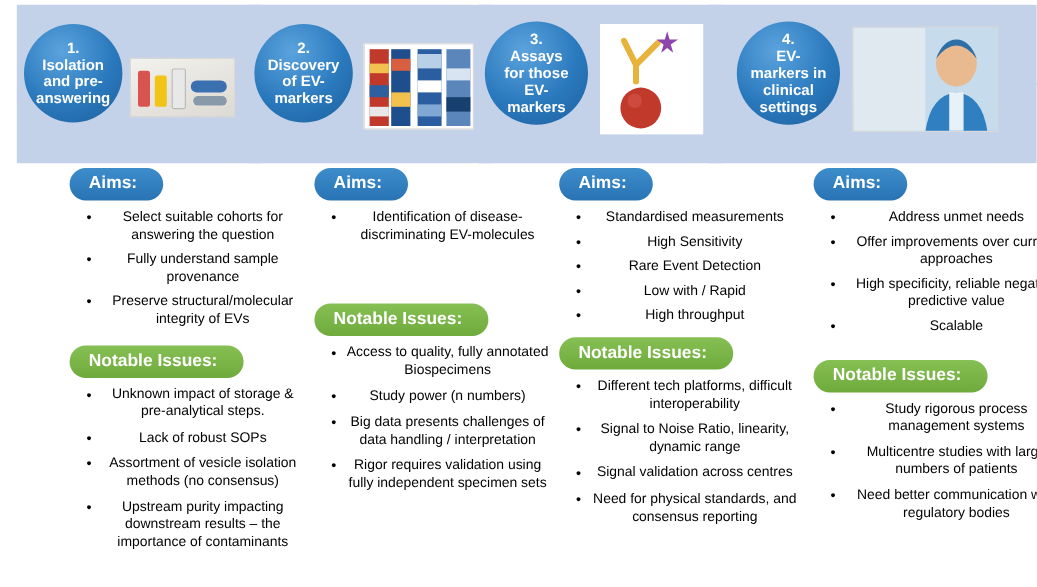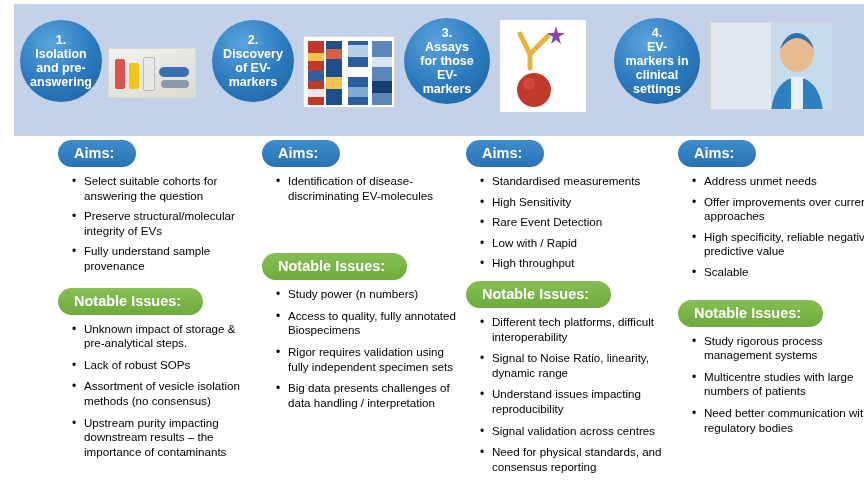--- a/index.html
+++ b/index.html
@@ -101,20 +101,21 @@
     box-sizing: border-box;
     white-space: nowrap;
   }
   .pill-aims { background: #2f7fc1; background: linear-gradient(180deg,#3e8dcb 0%, #2873b4 100%); }
   .pill-issues { background: #7ab648; background: linear-gradient(180deg,#86c054 0%, #6faa3c 100%); }
 
   ul.bullets {
     margin: 7px 0 0 0;
     padding: 0 0 0 16px;
     list-style: none;
+    text-align: center;
   }
   ul.bullets li {
     position: relative;
     font-size: 11.6px;
     line-height: 14.6px;
     margin-bottom: 6px;
     padding-left: 10px;
   }
   ul.bullets li:before {
     content: "\2022";
@@ -235,65 +236,64 @@
     </svg>
   </div>
 </div>
 
 <div class="columns">
 
   <div class="col" style="left:14px; width:196px;">
     <div class="pill pill-aims">Aims:</div>
     <ul class="bullets">
       <li>Select suitable cohorts for answering the question</li>
+      <li>Fully understand sample provenance</li>
       <li>Preserve structural/molecular integrity of EVs</li>
-      <li>Fully understand sample provenance</li>
     </ul>
     <div class="issues-block">
       <div class="pill pill-issues">Notable Issues:</div>
       <ul class="bullets">
         <li>Unknown impact of storage &amp; pre-analytical steps.</li>
         <li>Lack of robust SOPs</li>
         <li>Assortment of vesicle isolation methods (no consensus)</li>
         <li>Upstream purity impacting downstream results – the importance of contaminants</li>
       </ul>
     </div>
   </div>
 
   <div class="col" style="left:218px; width:196px;">
     <div class="pill pill-aims">Aims:</div>
     <ul class="bullets">
       <li>Identification of disease-discriminating EV-molecules</li>
     </ul>
     <div class="issues-block" style="margin-top:50px;">
       <div class="pill pill-issues">Notable Issues:</div>
       <ul class="bullets">
+        <li>Access to quality, fully annotated Biospecimens</li>
         <li>Study power (n numbers)</li>
-        <li>Access to quality, fully annotated Biospecimens</li>
+        <li>Big data presents challenges of data handling / interpretation</li>
         <li>Rigor requires validation using fully independent specimen sets</li>
-        <li>Big data presents challenges of data handling / interpretation</li>
       </ul>
     </div>
   </div>
 
   <div class="col" style="left:422px; width:200px;">
     <div class="pill pill-aims">Aims:</div>
     <ul class="bullets">
       <li>Standardised measurements</li>
       <li>High Sensitivity</li>
       <li>Rare Event Detection</li>
       <li>Low with / Rapid</li>
       <li>High throughput</li>
     </ul>
     <div class="issues-block" style="margin-top:10px;">
       <div class="pill pill-issues">Notable Issues:</div>
       <ul class="bullets">
         <li>Different tech platforms, difficult interoperability</li>
         <li>Signal to Noise Ratio, linearity, dynamic range</li>
-        <li>Understand issues impacting reproducibility</li>
         <li>Signal validation across centres</li>
         <li>Need for physical standards, and consensus reporting</li>
       </ul>
     </div>
   </div>
 
   <div class="col" style="left:634px; width:212px;">
     <div class="pill pill-aims">Aims:</div>
     <ul class="bullets">
       <li>Address unmet needs</li>

